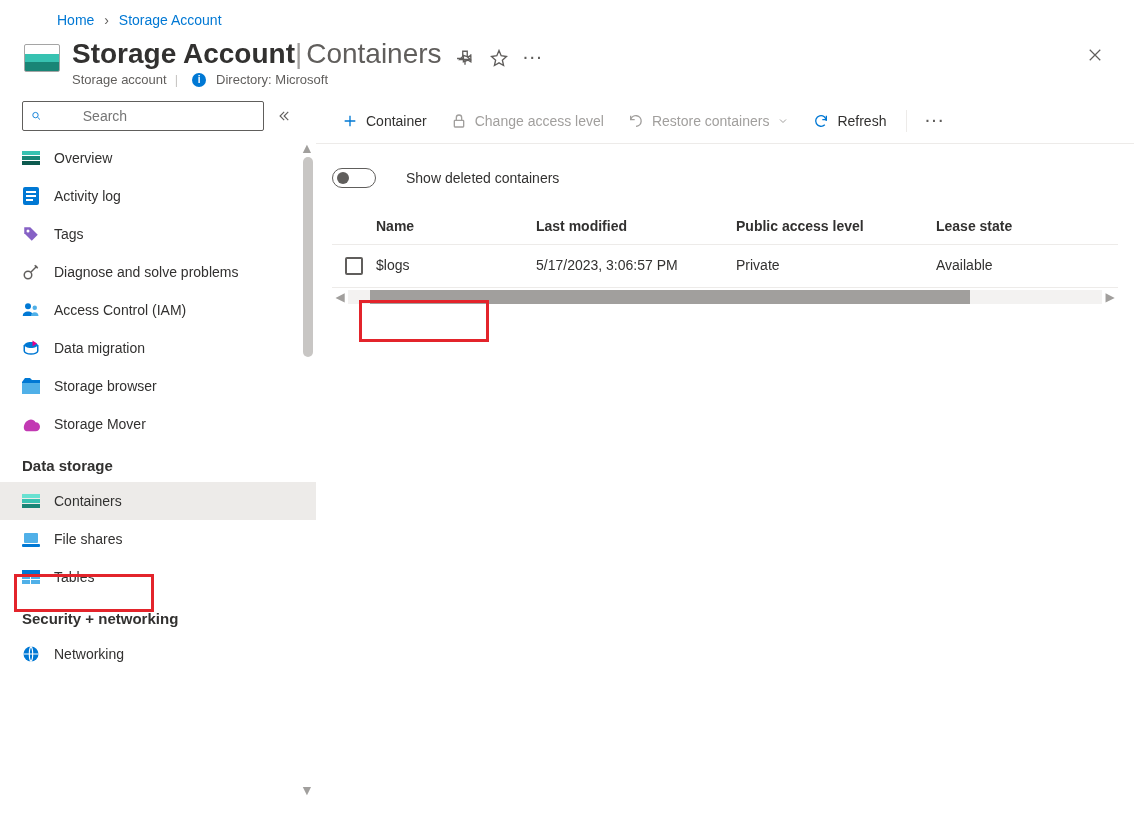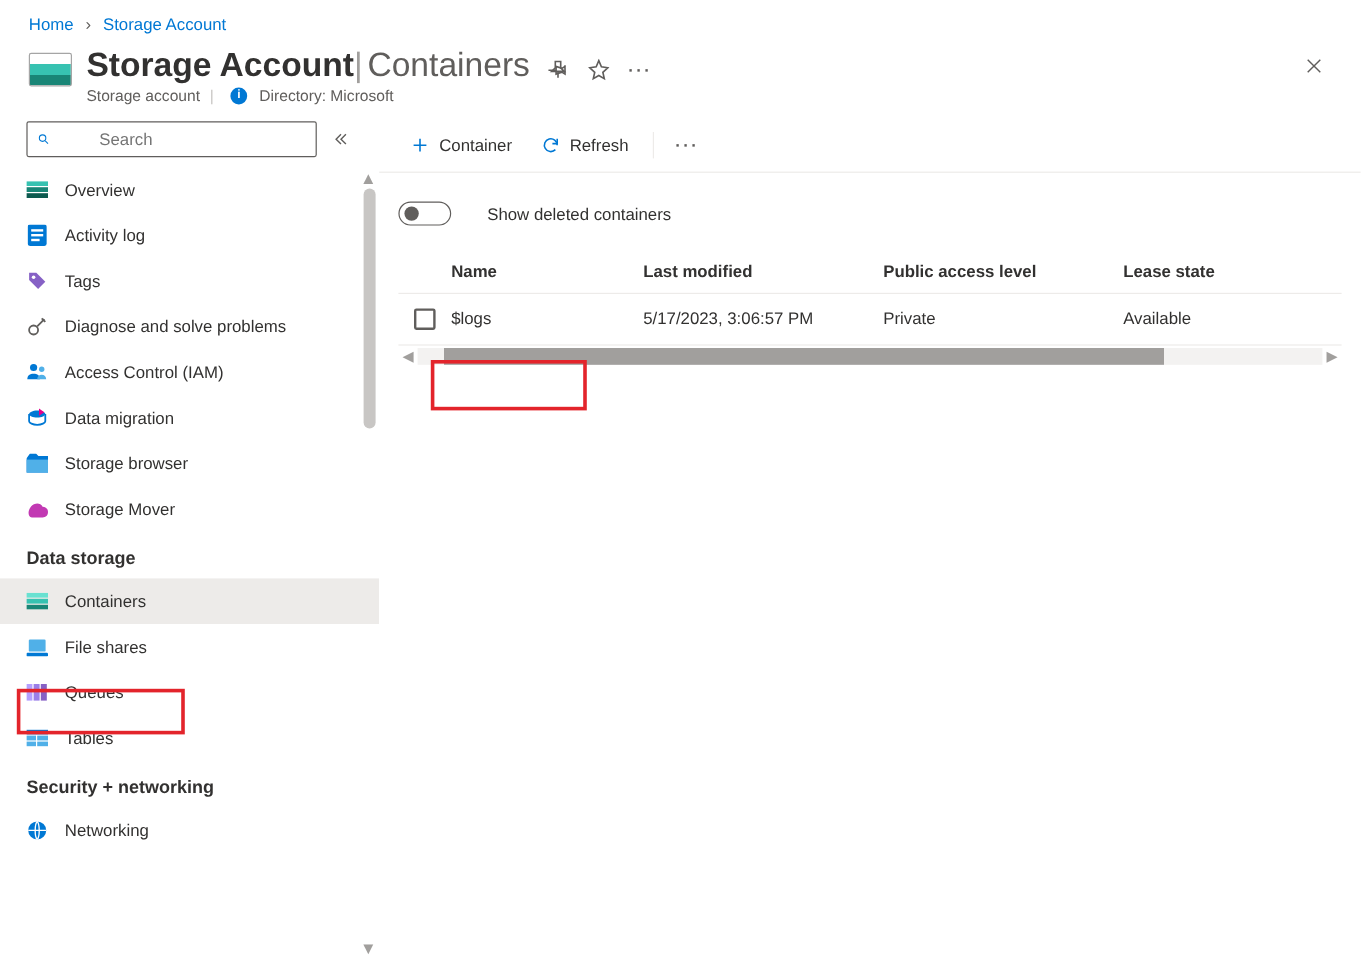--- a/index.html
+++ b/index.html
@@ -1,19 +1,19 @@
 <!DOCTYPE html>
 <html><head>
 <meta charset="utf-8">
 <style>
   * { box-sizing: border-box; margin: 0; padding: 0; }
   body { font-family: "Segoe UI", Tahoma, sans-serif; font-size: 14px; color: #323130; background: #fff; width: 1134px; height: 813px; overflow: hidden; position: relative; }
   a { text-decoration: none; color: #0078d4; }
 
-  .breadcrumb { padding: 12px 24px 4px 24px; font-size: 14px; }
+  .breadcrumb { padding: 12px 24px 4px 24px; font-size: 14px; margin-left: 33px; }
   .breadcrumb-sep { color: #605e5c; margin: 0 6px; }
 
   .header { display: flex; align-items: flex-start; padding: 6px 24px 14px 24px; position: relative; }
   .header-icon { width: 36px; height: 36px; margin-top: 6px; margin-right: 12px; flex-shrink: 0; }
   .header-icon .icon-box { width: 36px; height: 28px; background: linear-gradient(to bottom, #fff 0%, #fff 33%, #37c2b1 33%, #37c2b1 66%, #198576 66%); border: 1px solid #a5a5a5; border-radius: 2px; }
   .header-main { flex: 1; }
   .title-row { display: flex; align-items: center; gap: 14px; }
   .title-text { font-size: 28px; font-weight: 600; color: #323130; }
   .title-sub { font-size: 28px; font-weight: 400; color: #605e5c; }
   .title-divider { color: #605e5c; font-weight: 300; }
@@ -241,30 +241,20 @@
             <svg width="18" height="16" viewBox="0 0 18 16">
               <rect x="2" y="2" width="14" height="10" rx="1" fill="#50b0e8"></rect>
               <rect x="0" y="13" width="18" height="3" rx="1" fill="#0078d4"></rect>
             </svg>
           </span>
         <span>File shares</span>
       </div>
       <div class="nav-item">
         <span class="nav-icon">
             <svg width="18" height="14" viewBox="0 0 18 14">
-              <rect x="0" y="0" width="5" height="14" fill="#b4a0ff"></rect>
-              <rect x="6" y="0" width="5" height="14" fill="#9b7fe8"></rect>
-              <rect x="12" y="0" width="5" height="14" fill="#8661c5"></rect>
-            </svg>
-          </span>
-        <span>Queues</span>
-      </div>
-      <div class="nav-item">
-        <span class="nav-icon">
-            <svg width="18" height="14" viewBox="0 0 18 14">
               <rect x="0" y="0" width="18" height="4" fill="#0078d4"></rect>
               <rect x="0" y="5" width="8" height="4" fill="#50b0e8"></rect>
               <rect x="9" y="5" width="9" height="4" fill="#50b0e8"></rect>
               <rect x="0" y="10" width="8" height="4" fill="#50b0e8"></rect>
               <rect x="9" y="10" width="9" height="4" fill="#50b0e8"></rect>
             </svg>
           </span>
         <span>Tables</span>
       </div>
 
@@ -290,20 +280,43 @@
 
   <div class="main">
     <div class="toolbar">
       <div class="tool-btn primary">
         <span class="tool-icon">
             <svg viewBox="0 0 24 24" stroke="#0078d4" stroke-width="2">
               <path d="M12 4v16M4 12h16"></path>
             </svg>
           </span>
         <span>Container</span>
+      </div>
+      <div class="tool-btn disabled">
+        <span class="tool-icon">
+            <svg viewBox="0 0 24 24" fill="none" stroke="currentColor" stroke-width="2">
+              <rect x="5" y="11" width="14" height="10" rx="1"></rect>
+              <path d="M8 11V7a4 4 0 018 0v4"></path>
+            </svg>
+          </span>
+        <span>Change access level</span>
+      </div>
+      <div class="tool-btn disabled">
+        <span class="tool-icon">
+            <svg viewBox="0 0 24 24" fill="none" stroke="currentColor" stroke-width="2">
+              <path d="M4 10a8 8 0 118 10"></path>
+              <path d="M4 4v6h6"></path>
+            </svg>
+          </span>
+        <span>Restore containers</span>
+        <span>
+            <svg width="12" height="12" viewBox="0 0 24 24" fill="none" stroke="currentColor" stroke-width="2">
+              <path d="M6 9l6 6 6-6"></path>
+            </svg>
+          </span>
       </div>
       <div class="tool-btn">
         <span class="tool-icon" style="color:#0078d4;">
             <svg viewBox="0 0 24 24" fill="none" stroke="currentColor" stroke-width="2">
               <path d="M20 12a8 8 0 10-2.3 5.6"></path>
               <path d="M20 4v6h-6"></path>
             </svg>
           </span>
         <span>Refresh</span>
       </div>

